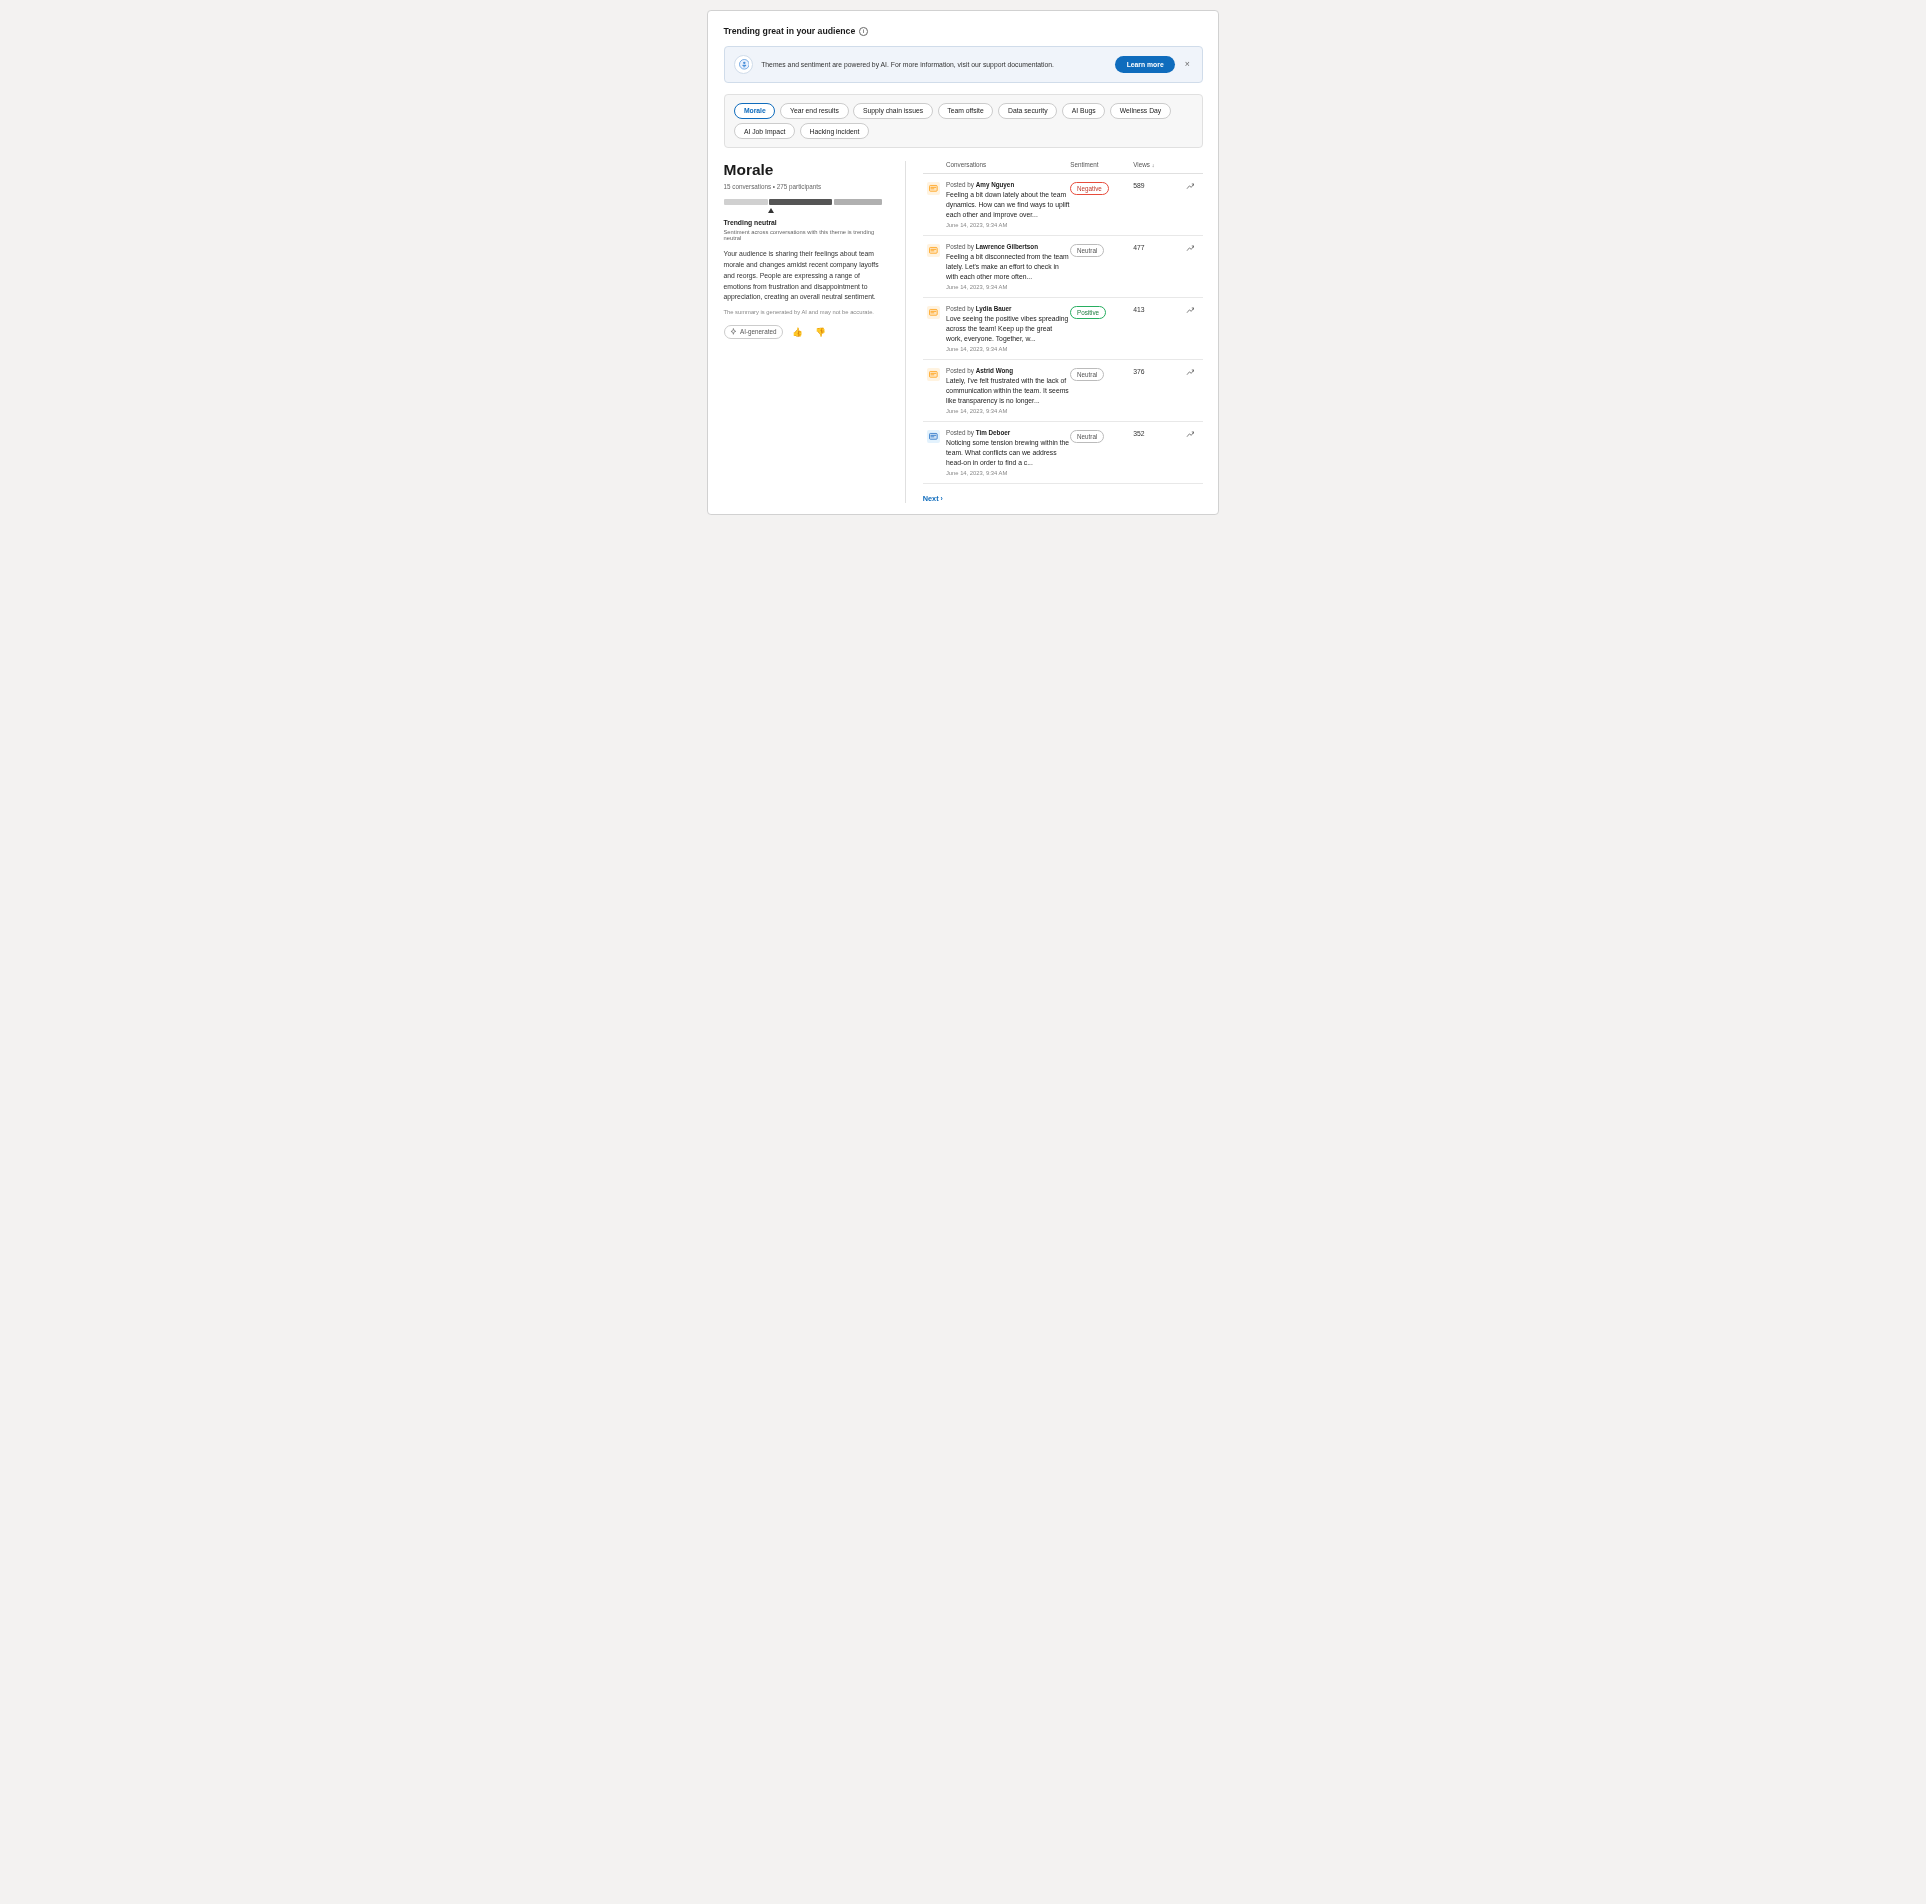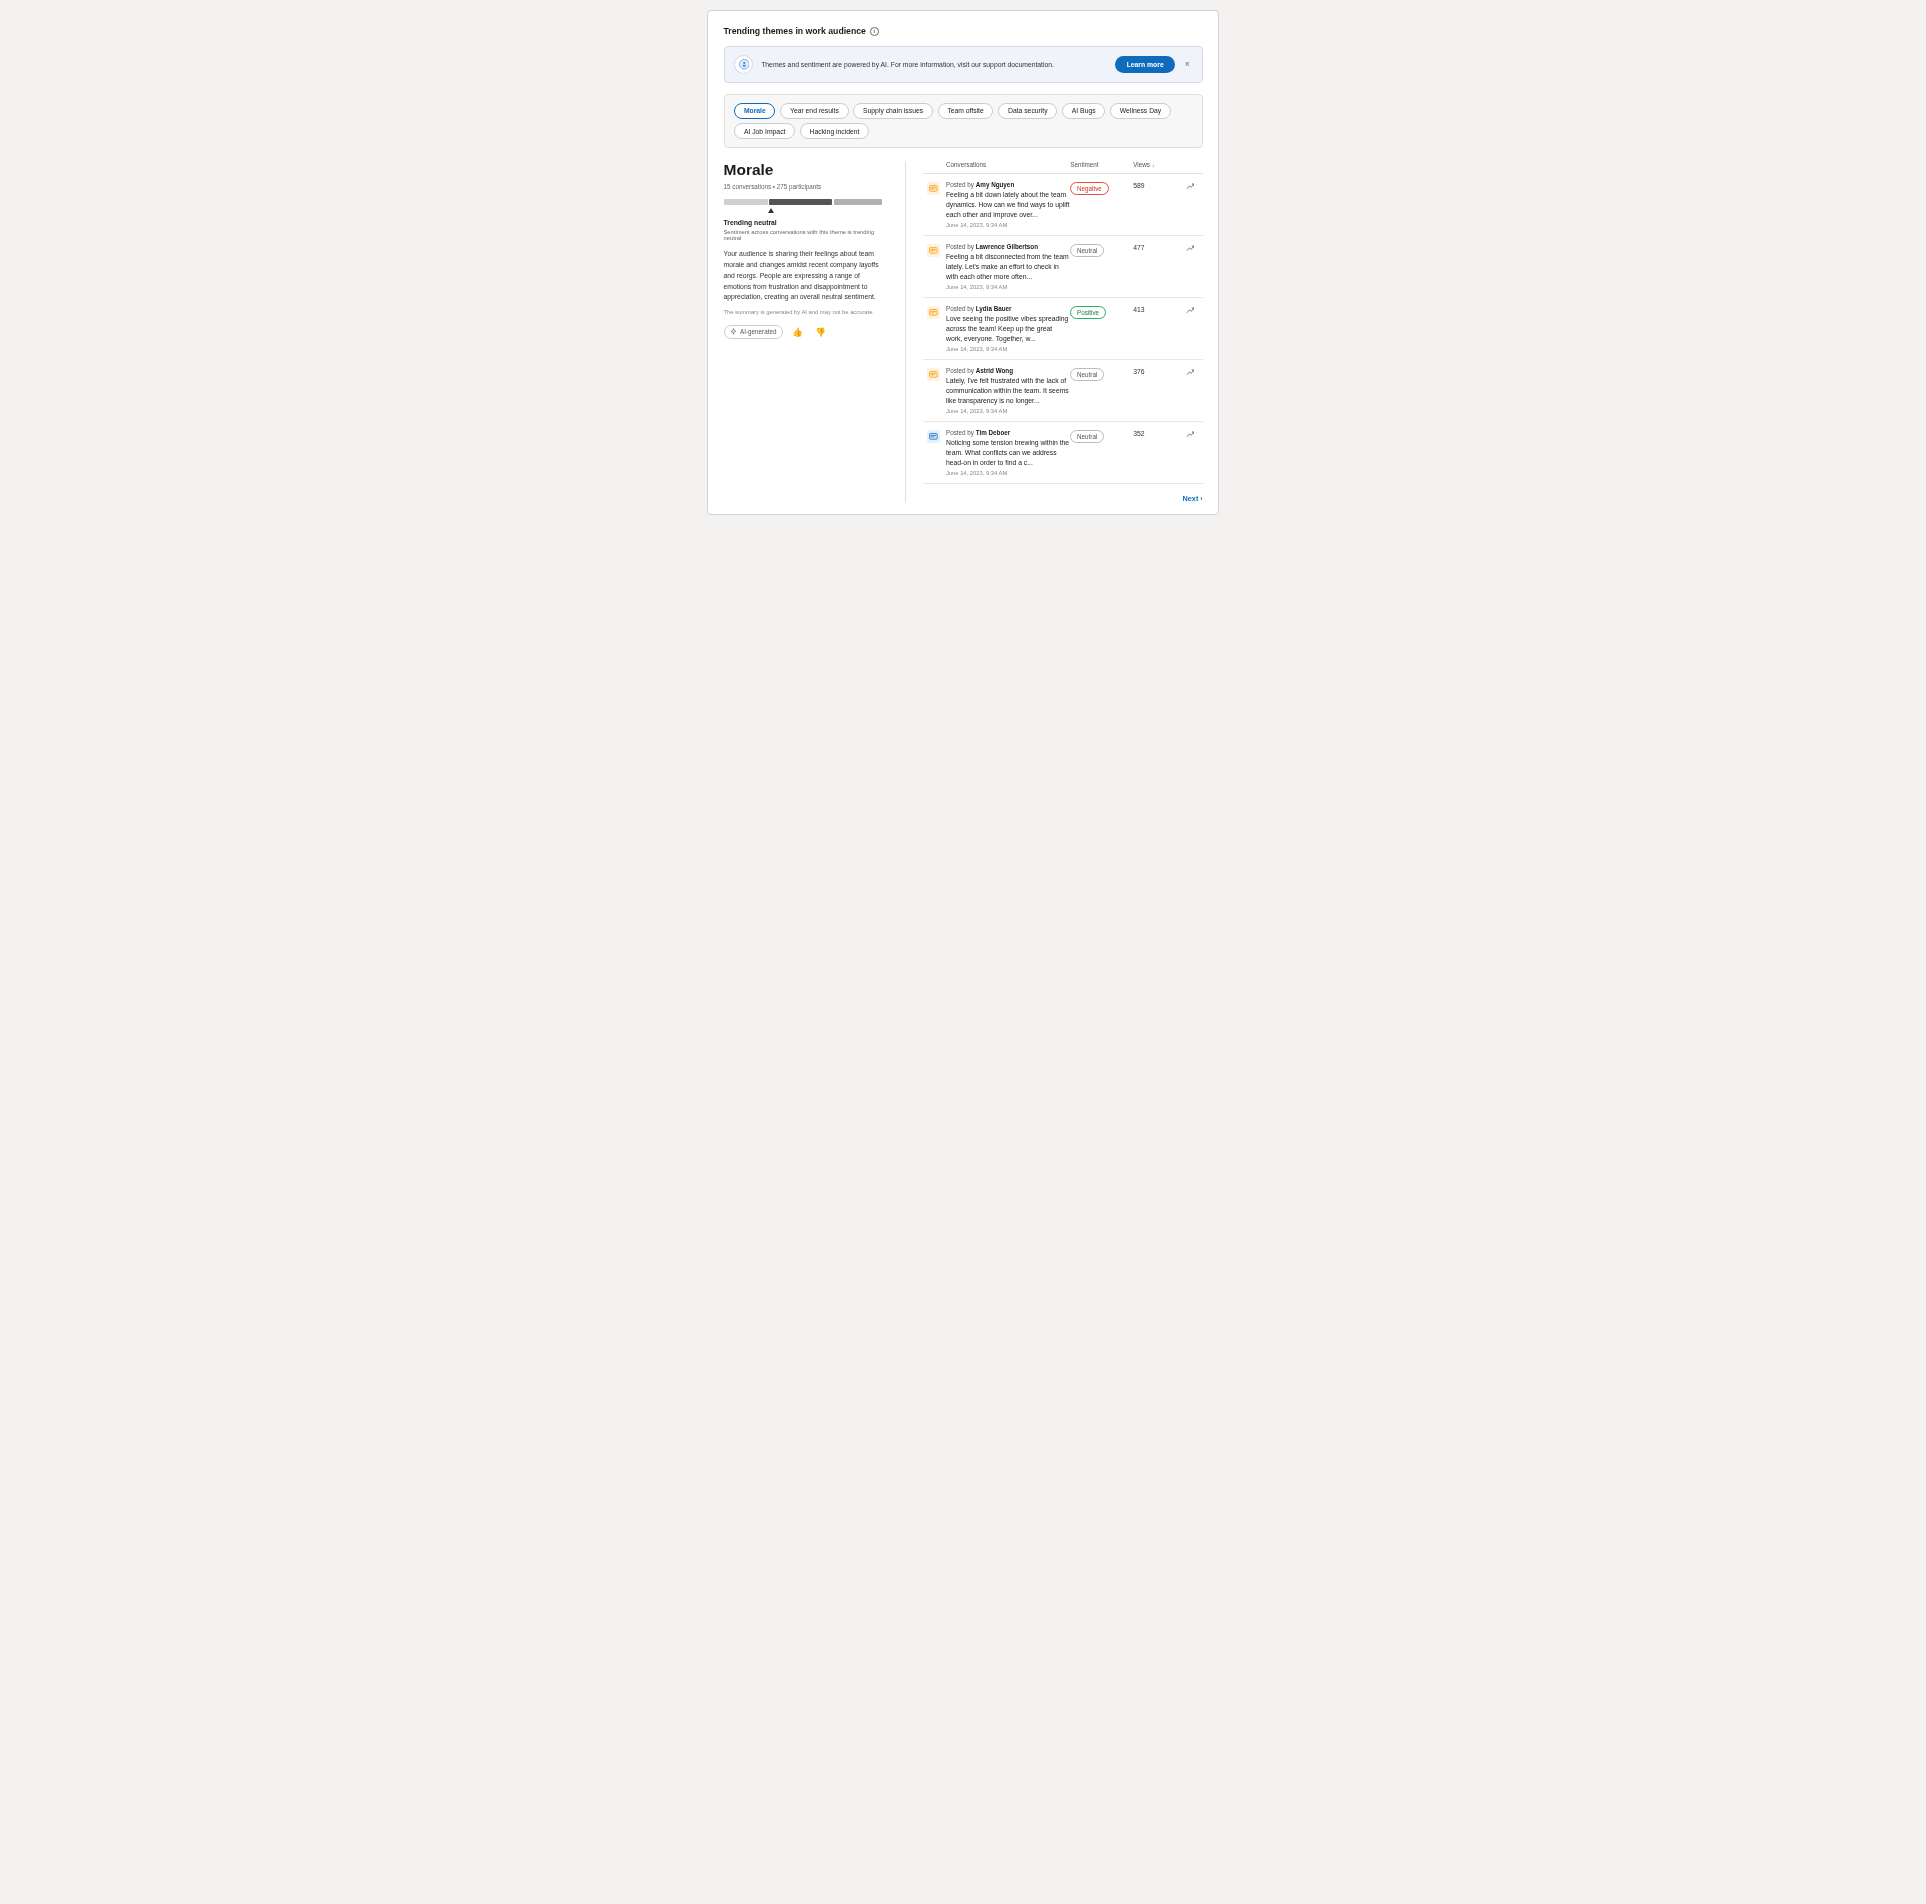--- a/index.html
+++ b/index.html
@@ -293,21 +293,21 @@
     .col-action-val { width: 17.4px; display: flex; align-items: flex-start; padding-top: 1px; flex-shrink: 0; justify-content: center; }
     .trend-icon-btn {
       background: none;
       border: none;
       cursor: pointer;
       color: #555;
       font-size: 7.7px;
     }
     .pagination {
       display: flex;
-      justify-content: flex-end;
+      justify-content: flex-start;
       align-items: center;
       padding-top: 9.7px;
       gap: 2.9px;
     }
     .next-btn {
       background: none;
       border: none;
       cursor: pointer;
       font-size: 7.3px;
       font-weight: 600;
@@ -325,21 +325,21 @@
       align-self: stretch;
       margin: 0 1.9px;
     }
   </style>
 </head>
 <body>
 
 <div class="container">
 
   <div class="page-title">
-    <span>Trending themes in work audience</span>
+    <span>Trending great in your audience</span>
     <span class="info-icon">i</span>
   </div>
 
   <div class="ai-banner">
     <div class="ai-banner-icon">
       <svg width="10.6" height="10.6" viewBox="0 0 22 22" fill="none" xmlns="http://www.w3.org/2000/svg">
         <circle cx="11" cy="11" r="10" fill="#e8f0fe" stroke="#4a90d9" stroke-width="1.5"></circle>
         <circle cx="11" cy="8" r="2.5" fill="#4a90d9"></circle>
         <rect x="7" y="12" width="8" height="2.5" rx="1.25" fill="#4a90d9"></rect>
         <rect x="8.5" y="15" width="5" height="2" rx="1" fill="#4a90d9"></rect>

